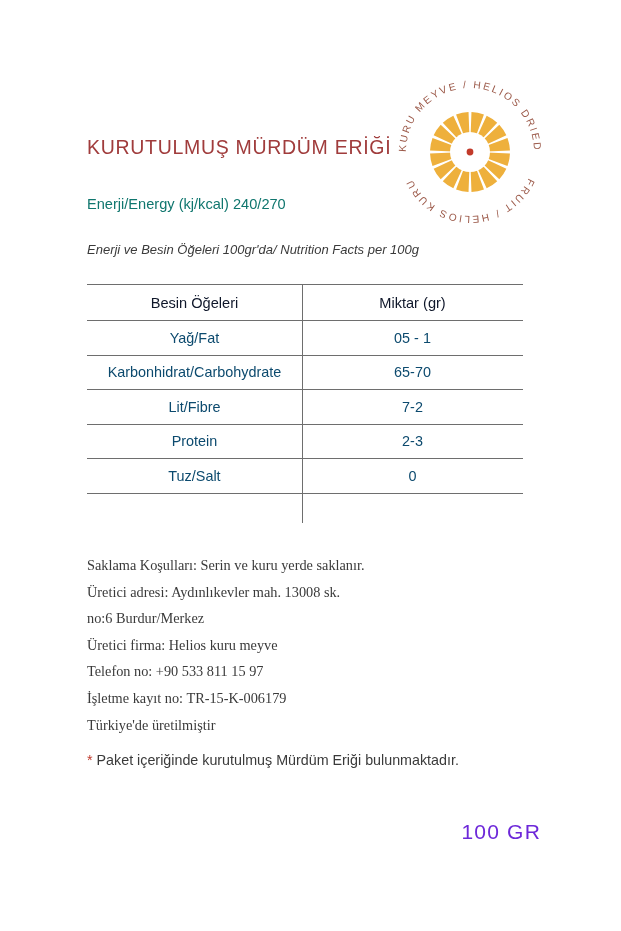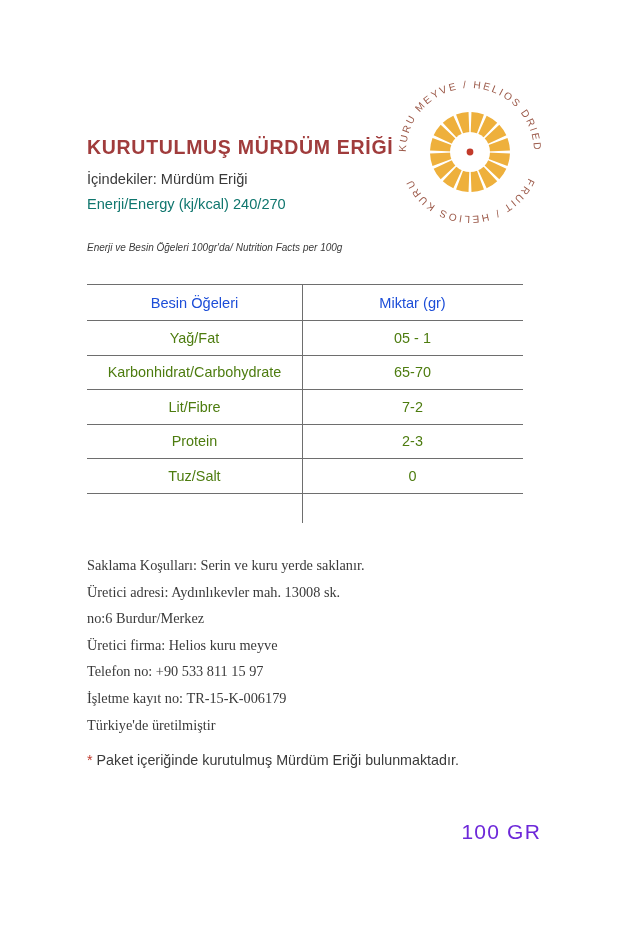--- a/index.html
+++ b/index.html
@@ -51,21 +51,21 @@
   }
 
   
   .title {
     position: absolute;
     left: 87px;
     top: 136px;
     font-size: 19.5px;
     letter-spacing: 0.7px;
     color: #a03c3c;
-    font-weight: 700;
+    font-weight: 400;
     white-space: nowrap;
   }
   .ingredients {
     position: absolute;
     left: 87px;
     top: 171px;
     font-size: 14.6px;
     color: #3a3a3a;
     white-space: nowrap;
   }
@@ -75,21 +75,21 @@
     top: 196px;
     font-size: 14.6px;
     color: #0f766e;
     white-space: nowrap;
   }
 
   .facts-caption {
     position: absolute;
     left: 87px;
     top: 242px;
-    font-size: 10px;
+    font-size: 13px;
     font-style: italic;
     color: #3a3a3a;
     white-space: nowrap;
   }
 
   
   .nutri-table {
     position: absolute;
     left: 87px;
     top: 284px;
@@ -101,26 +101,26 @@
     border-top: 1.4px solid #6e6e6e;
     border-bottom: 1.4px solid #6e6e6e;
     padding: 0;
     height: 33.5px;
     text-align: center;
     vertical-align: middle;
     font-weight: 400;
   }
   .nutri-table th {
     font-size: 14.6px;
-    color: #1d4ed8;
+    color: #0f172a;
     height: 35px;
   }
   .nutri-table td {
     font-size: 14.4px;
-    color: #4d7c0f;
+    color: #0c4a6e;
   }
   .col-name { width: 215px; }
   .col-value { width: 221px; }
   .divider-line {
     position: absolute;
     left: 302px;
     top: 285px;
     width: 1.4px;
     height: 238px;
     background: #6e6e6e;
@@ -195,21 +195,20 @@
           <path d="M 13.630555638117258 33.34876830958396 A 40 40 0 0 1 20.69828404850485 22.771165241643292 L 37.54677072061456 38.427745227698395 A 17 17 0 0 0 34.54298614619984 42.923226531573185 Z" fill="#eeb03c"></path>
           <path d="M 22.77116524164328 20.698284048504853 A 40 40 0 0 1 33.348768309583946 13.630555638117258 L 42.92322653157318 34.54298614619984 A 17 17 0 0 0 38.427745227698395 37.54677072061456 Z" fill="#eeb03c"></path>
           <path d="M 36.05711810712738 12.508720420324345 A 40 40 0 0 1 48.534251651737726 10.026864248853748 L 49.377056951988536 33.01141730576285 A 17 17 0 0 0 44.07427519552914 34.06620617863784 Z" fill="#eeb03c"></path>
         </g>
       <circle cx="50" cy="50" r="20" fill="#ffffff"></circle>
       <circle cx="50" cy="50" r="3.4" fill="#c23a2a"></circle>
     </svg>
   </div>
 
   <div class="title">KURUTULMUŞ MÜRDÜM ERİĞİ</div>
-  <div class="ingredients">İçindekiler: Mürdüm Eriği</div>
   <div class="energy">Enerji/Energy (kj/kcal) 240/270</div>
 
   <div class="facts-caption">Enerji ve Besin Öğeleri 100gr'da/ Nutrition Facts per  100g</div>
 
   <table class="nutri-table">
     <thead>
       <tr>
         <th class="col-name">Besin Öğeleri</th>
         <th class="col-value">Miktar (gr)</th>
       </tr>

